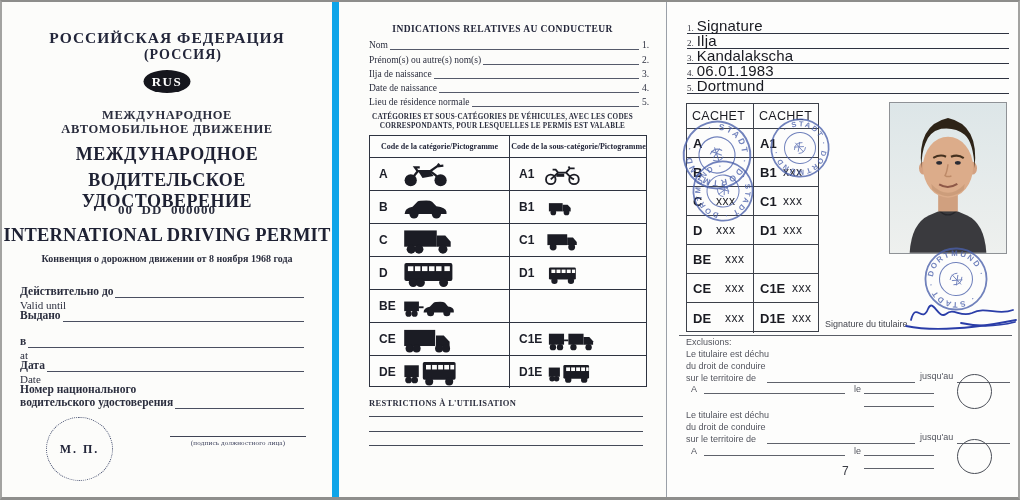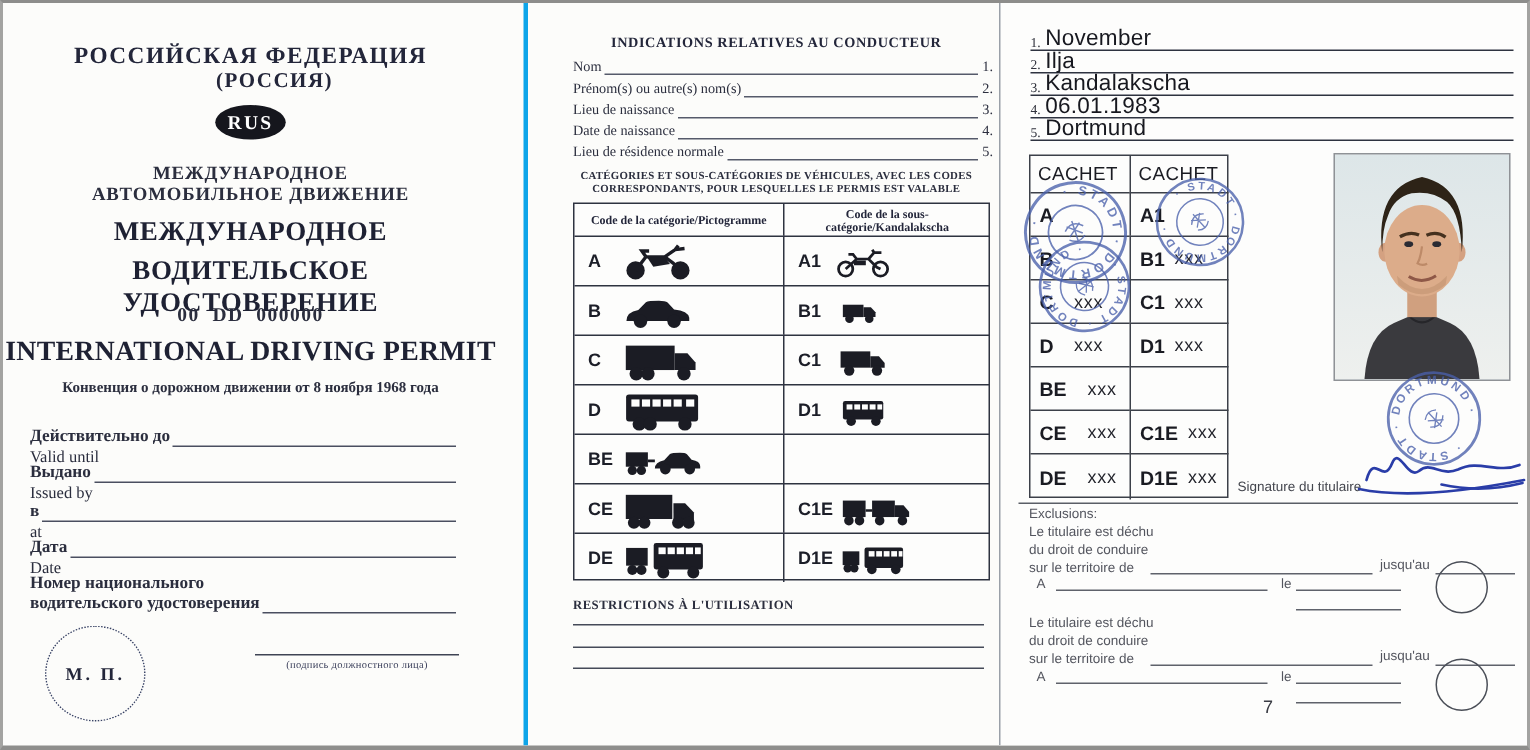--- a/index.html
+++ b/index.html
@@ -10,21 +10,21 @@
     position:relative; width:1020px; height:500px;
     background:#fcfcfa;
     border:2px solid #a3a3a1;
     border-top-color:#8d8d8b;
     border-bottom:3px solid #8e8e8c;
     overflow:hidden;
     color:#2b2e3e;
   }
   .panel { position:absolute; top:0; bottom:0; }
   .panel-left   { left:0;   width:330px; }
-  .panel-middle { left:347px; width:334px; border-left:3px solid #0ea5e9; }
+  .panel-middle { left:330px; width:334px; border-left:7px solid #0ea5e9; }
   .panel-right  { left:664px; right:0;   border-left:1px solid #9aa0a8; background:#fdfdfc; }
 
   .abs { position:absolute; }
   .ctr { left:0; right:0; text-align:center; }
 
   
   .lp-title1 { top:27px;  font-weight:700; font-size:15.5px; letter-spacing:1px; color:#23263a; }
   .lp-title2 { top:45px;  font-weight:700; font-size:14px; letter-spacing:1px; color:#23263a;padding-left:32px; }
   .lp-badge  { top:68px; left:50%; transform:translateX(-50%);
                width:47px; height:23px; background:#15161d; border-radius:50%;
@@ -39,21 +39,21 @@
   .lp-conv1 { top:251px; font-weight:700; font-size:10px; }
   .lp-conv2 { top:263px; font-weight:700; font-size:10px; }
 
   .lp-fields { left:18px; width:284px; top:0; height:100%; }
   .lp-field  { position:absolute; left:0; right:0; }
   .lp-row    { display:flex; align-items:flex-end; }
   .lp-lbl    { font-weight:700; font-size:11.5px; line-height:1.15; white-space:nowrap; }
   .fill-line { flex:1; border-bottom:1.2px solid #4a4f60; height:12px; margin-left:2px; }
   .lp-en     { display:block; font-weight:400; font-size:11px; line-height:1.1; margin-top:1px; }
 
-  .lp-seal { left:28px; top:415px; width:67px; height:64px;
+  .lp-seal { left:44px; top:415px; width:67px; height:64px;
              border:1.6px dotted #3a4466; border-radius:50%;
              display:flex; align-items:center; justify-content:center;
              font-weight:700; font-size:12px; letter-spacing:2px; color:#23263a; }
   .lp-sig  { left:168px; top:428px; width:136px; }
   .lp-sigline { border-bottom:1.1px solid #3f4454; height:7px; }
   .lp-sigcap  { display:block; text-align:center; font-size:7px; color:#3c415c; margin-top:2px; letter-spacing:.2px; }
 
   
   .mp-heading { top:22px; font-weight:700; font-size:9.5px; letter-spacing:.4px; color:#23263a; }
   .mp-fields  { left:30px; width:280px; top:35px; }
@@ -143,21 +143,20 @@
             <span class="lp-lbl">Действительно до</span>
             <span class="fill-line"></span>
           </div>
         <span class="lp-en">Valid until</span>
       </div>
       <div class="lp-field" style="top:307px">
         <div class="lp-row">
             <span class="lp-lbl">Выдано</span>
             <span class="fill-line"></span>
           </div>
-        <span class="lp-en">Issued by</span>
       </div>
       <div class="lp-field" style="top:333px">
         <div class="lp-row">
             <span class="lp-lbl">в</span>
             <span class="fill-line"></span>
           </div>
         <span class="lp-en">at</span>
       </div>
       <div class="lp-field" style="top:357px">
         <div class="lp-row">
@@ -190,42 +189,42 @@
           <span class="mp-lbl">Nom</span>
           <span class="fill-line"></span>
           <span class="mp-num">1.</span>
         </div>
       <div class="mp-field" style="top:15px">
           <span class="mp-lbl">Prénom(s) ou autre(s) nom(s)</span>
           <span class="fill-line"></span>
           <span class="mp-num">2.</span>
         </div>
       <div class="mp-field" style="top:29px">
-          <span class="mp-lbl">Lieu de naissance</span>
+          <span class="mp-lbl">Ilja de naissance</span>
           <span class="fill-line"></span>
           <span class="mp-num">3.</span>
         </div>
       <div class="mp-field" style="top:43px">
           <span class="mp-lbl">Date de naissance</span>
           <span class="fill-line"></span>
           <span class="mp-num">4.</span>
         </div>
       <div class="mp-field" style="top:57px">
           <span class="mp-lbl">Lieu de résidence normale</span>
           <span class="fill-line"></span>
           <span class="mp-num">5.</span>
         </div>
     </div>
 
     <div class="abs ctr mp-cath2">CORRESPONDANTS, POUR LESQUELLES LE PERMIS EST VALABLE</div>
     <div class="abs ctr mp-cath1">CATÉGORIES ET SOUS-CATÉGORIES DE VÉHICULES, AVEC LES CODES</div>
 
     <div class="abs cat-table">
       <div class="cat-h">Code de la catégorie/Pictogramme</div>
-      <div class="cat-h bl">Code de la sous-catégorie/Kandalakscha</div>
+      <div class="cat-h bl">Code de la sous-catégorie/Pictogramme</div>
 
       <div class="cat-cell bt">
         <span class="cat-code">A</span>
         <svg class="veh" width="50" height="28" viewBox="0 0 36 20">
           <circle cx="7" cy="14.5" r="4.4"></circle>
             <circle cx="28.5" cy="14.5" r="4.4"></circle>
           <path class="st" stroke-width="1.6" d="M7,14.5 L12,8 M12,8 L21,8 L25,11 L28.5,14.5 M21,8 L26,4.5 L30.5,4 M26,4.5 l1.5,-2 M12,8 L10,5.2 L13.5,5.2"></path>
           <path d="M12.5,8.2 L21,8.2 L23.5,11.5 L15.5,12.8 Z"></path>
         </svg>
       </div>
@@ -383,21 +382,21 @@
     <div class="abs mp-rline" style="top:414px"></div>
     <div class="abs mp-rline" style="top:429px"></div>
     <div class="abs mp-rline" style="top:443px"></div>
   </section>
 
   <section class="panel panel-right rp">
 
     <div class="abs rp-holder">
       <div class="rp-hrow" style="top:0">
           <span class="rp-hnum">1.</span>
-          <span class="rp-hval">November</span>
+          <span class="rp-hval">Signature</span>
         </div>
       <div class="rp-hrow" style="top:15px">
           <span class="rp-hnum">2.</span>
           <span class="rp-hval">Ilja</span>
         </div>
       <div class="rp-hrow" style="top:30px">
           <span class="rp-hnum">3.</span>
           <span class="rp-hval">Kandalakscha</span>
         </div>
       <div class="rp-hrow" style="top:45px">

